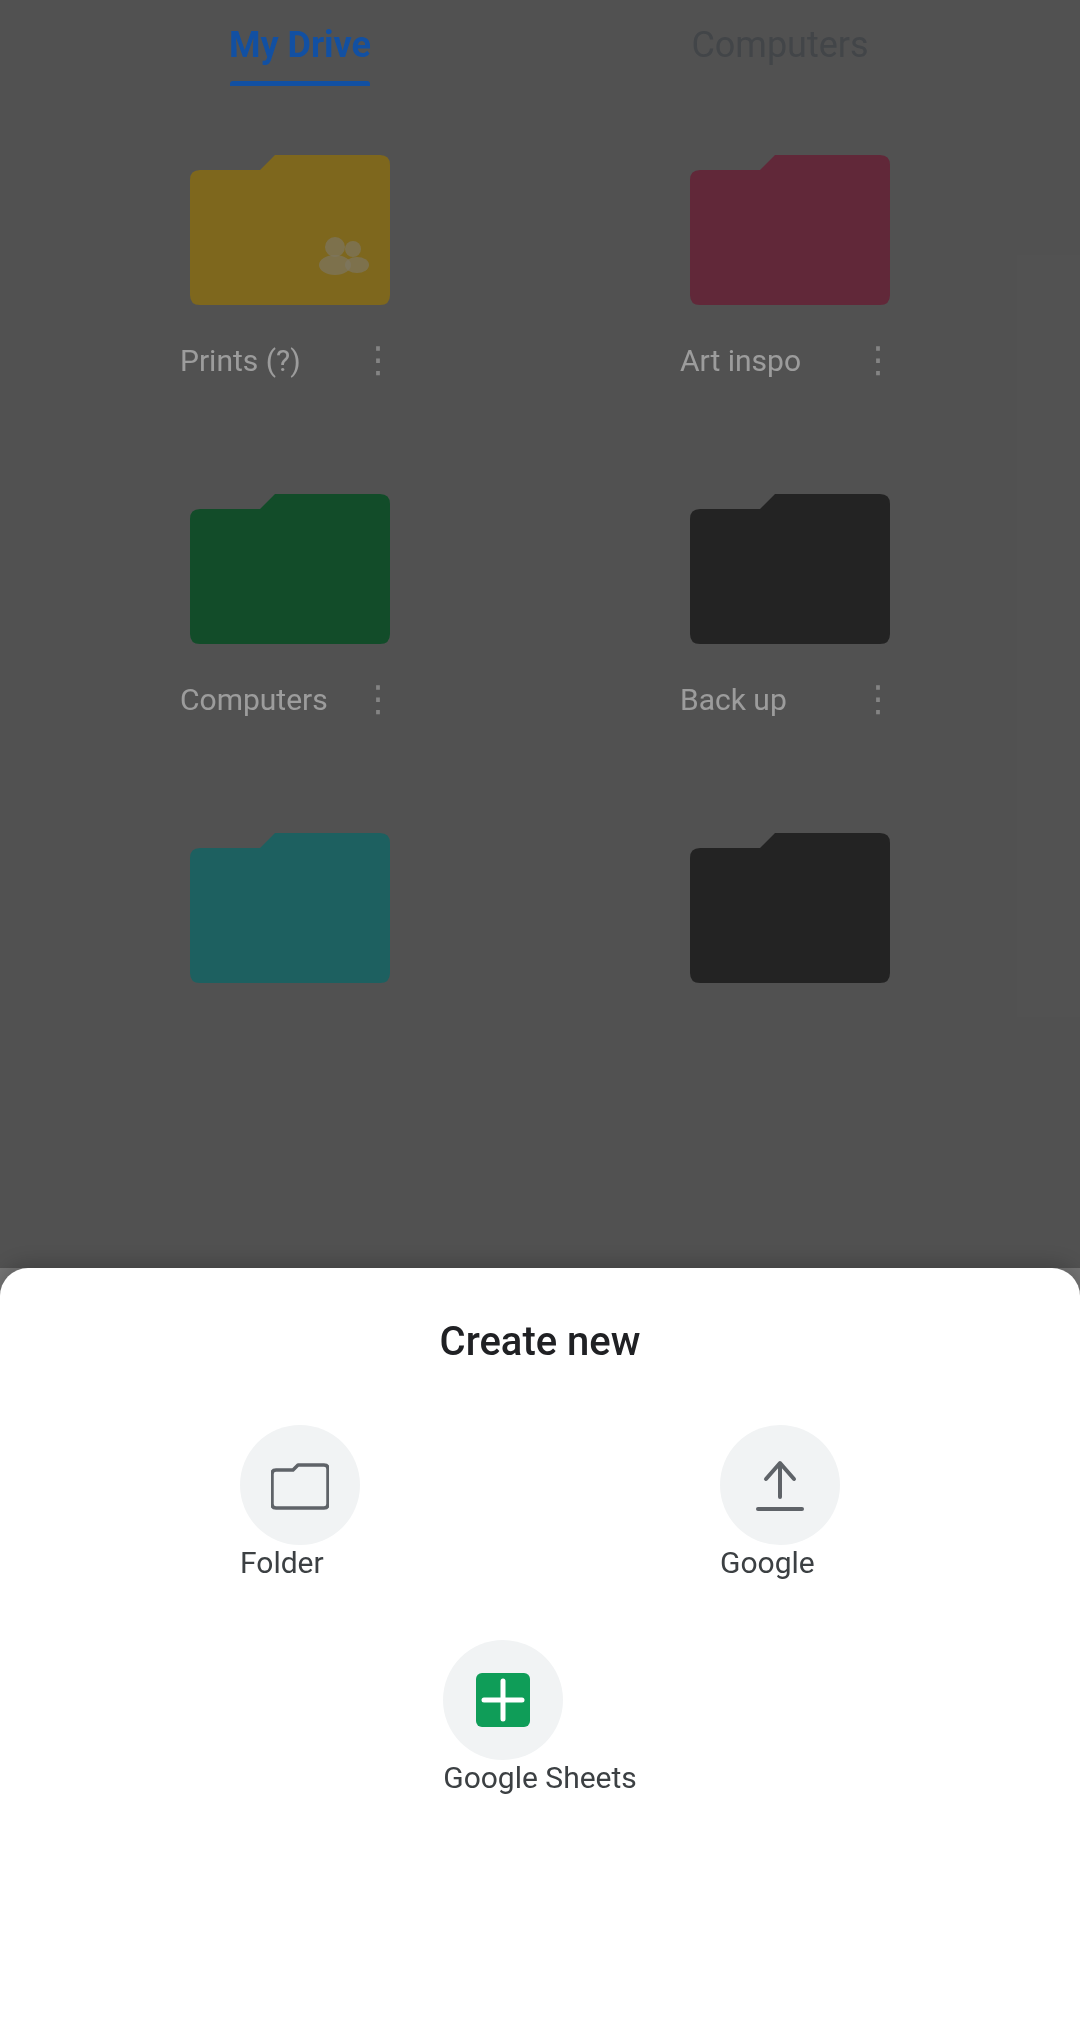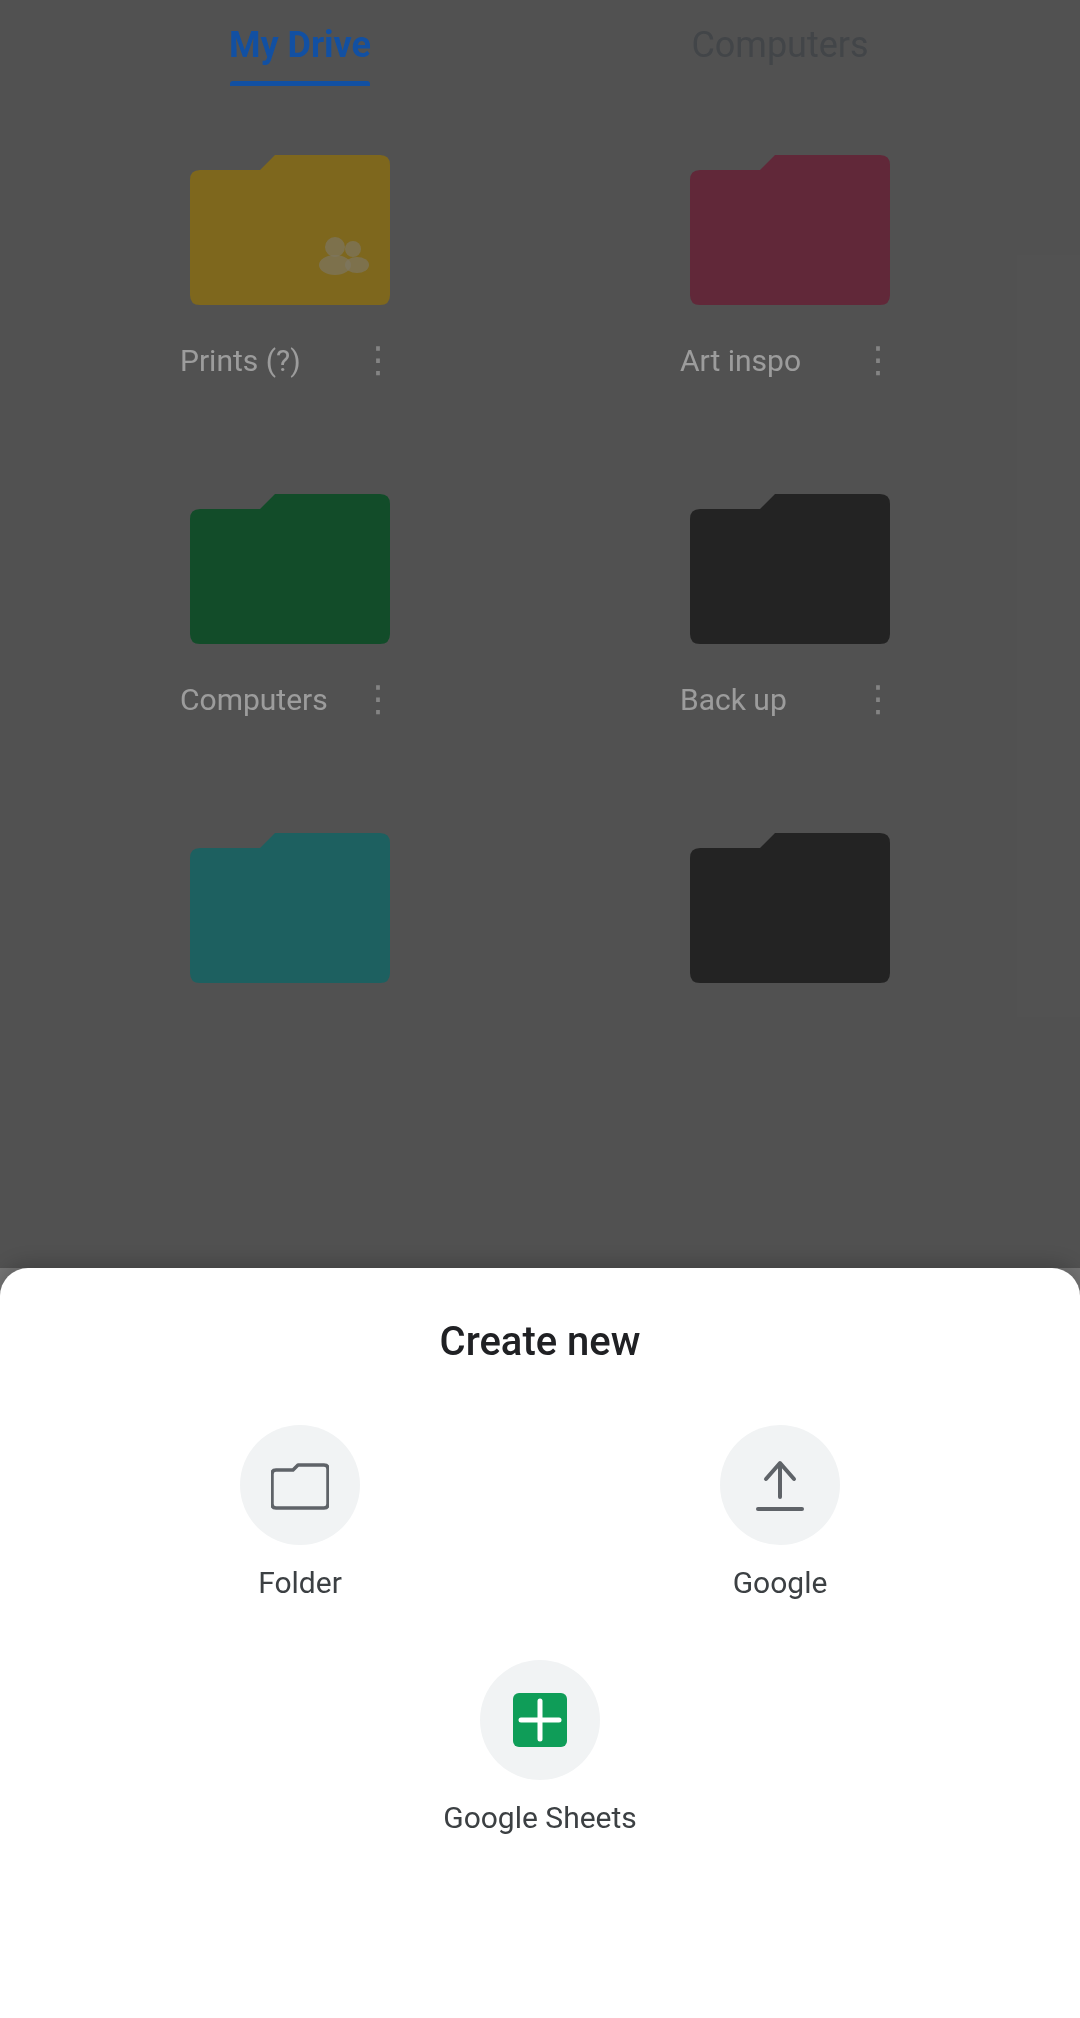--- a/index.html
+++ b/index.html
@@ -125,22 +125,20 @@
     .create-options-row {
       display: flex;
       justify-content: space-around;
       align-items: flex-start;
       margin-bottom: 60px;
     }
 
     .create-option {
       display: flex;
       flex-direction: column;
-      align-items: center;
-      gap: 20px;
       cursor: pointer;
     }
 
     .option-circle {
       width: 120px;
       height: 120px;
       border-radius: 50%;
       background: #f1f3f4;
       display: flex;
       align-items: center;

